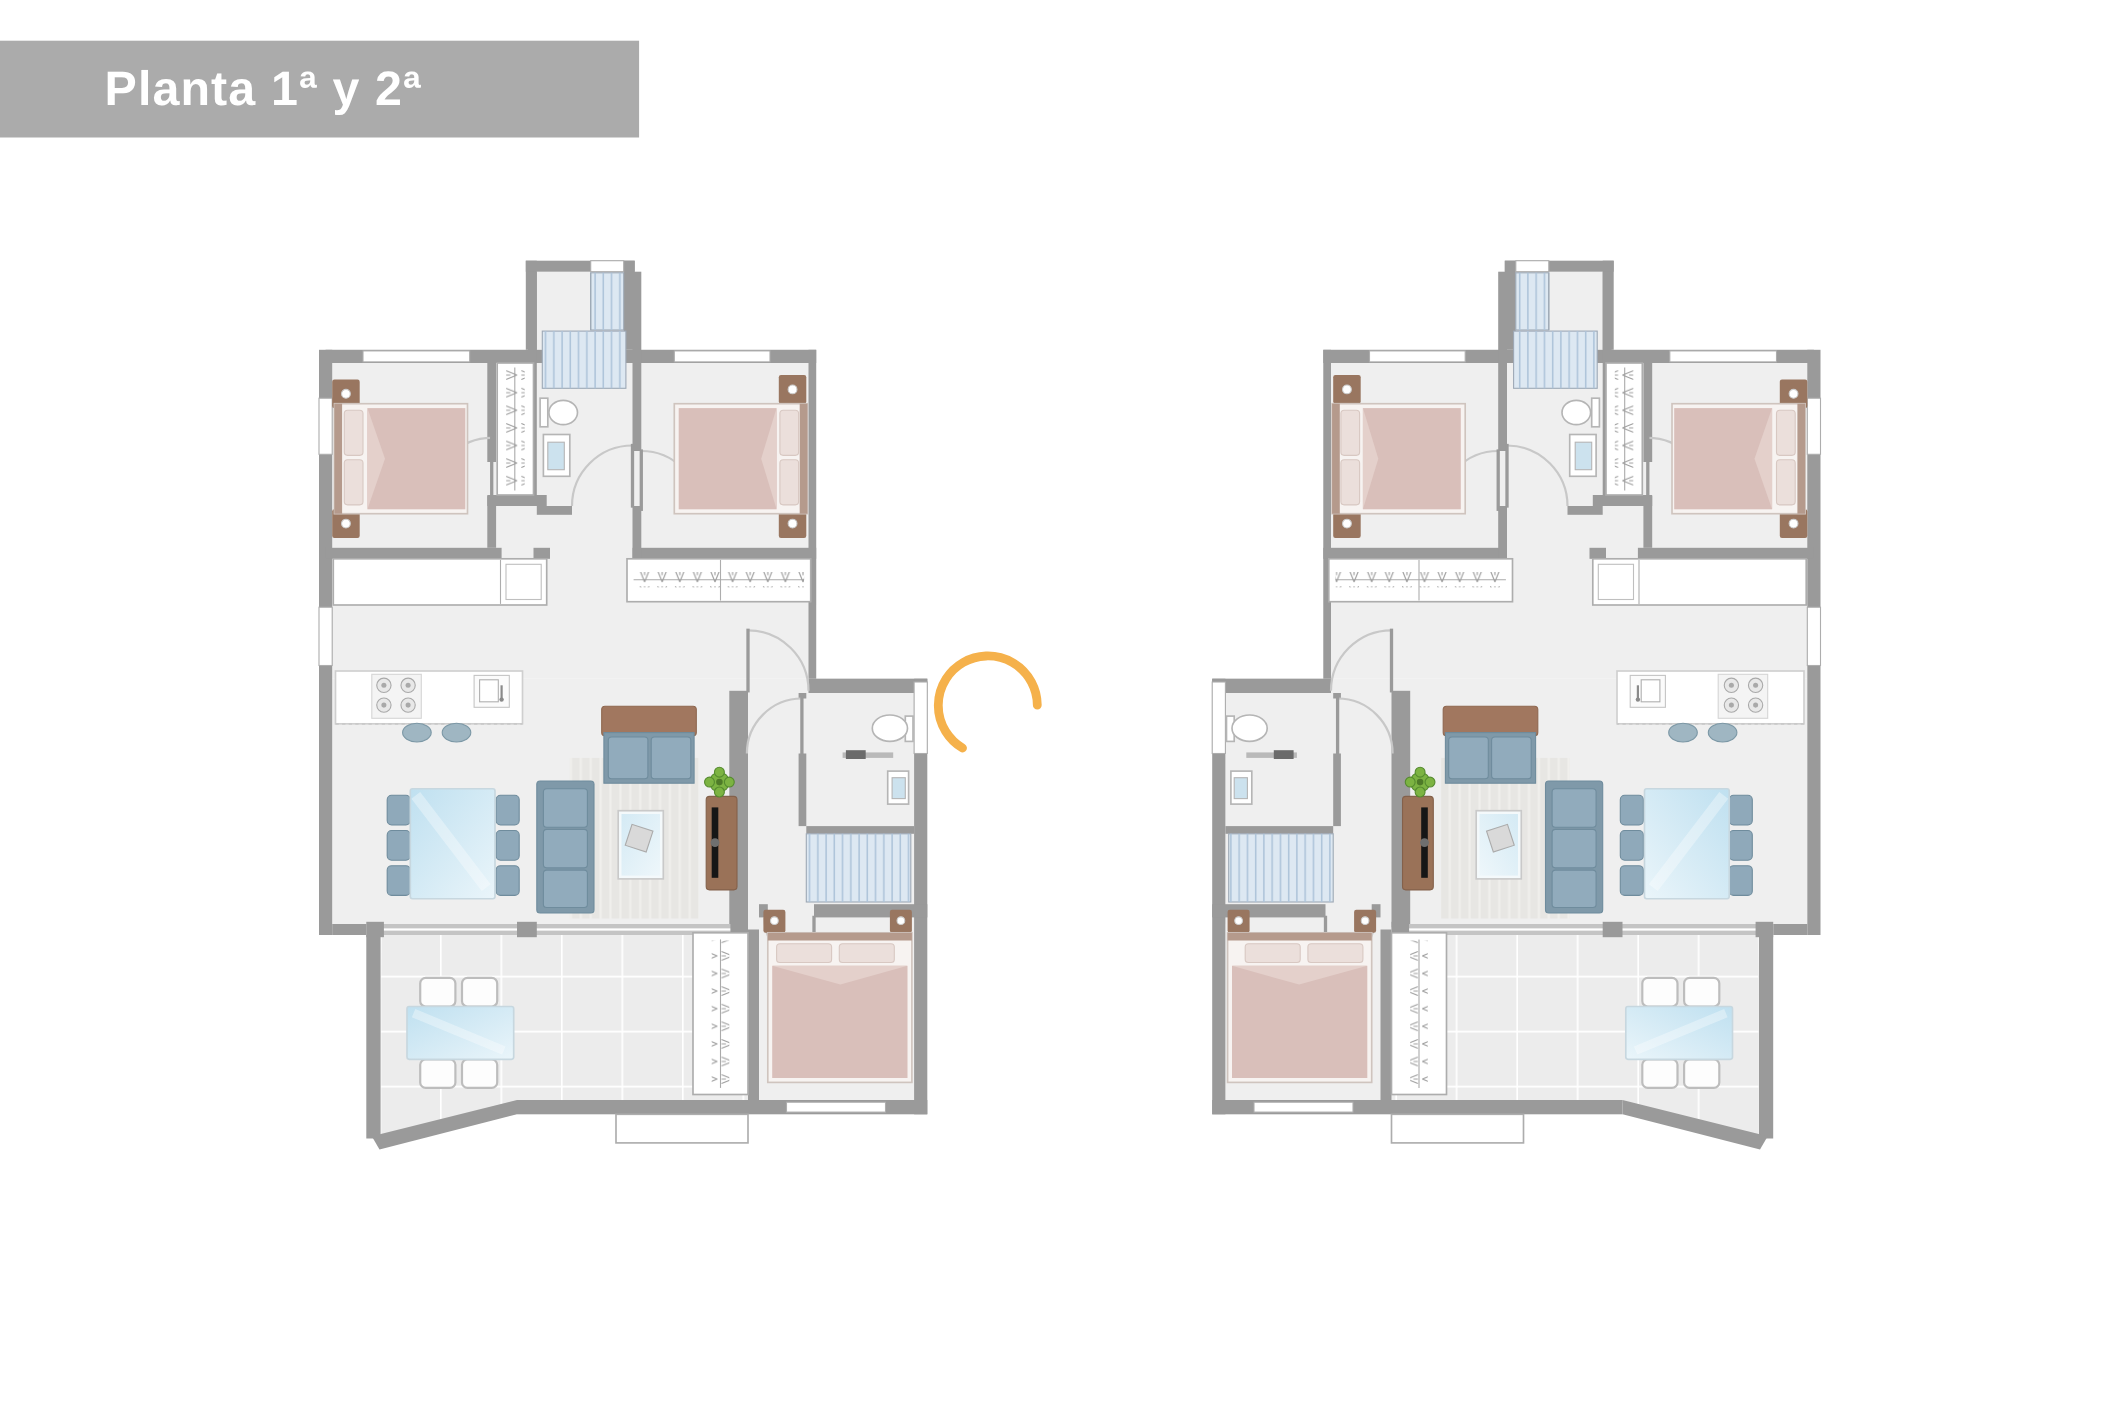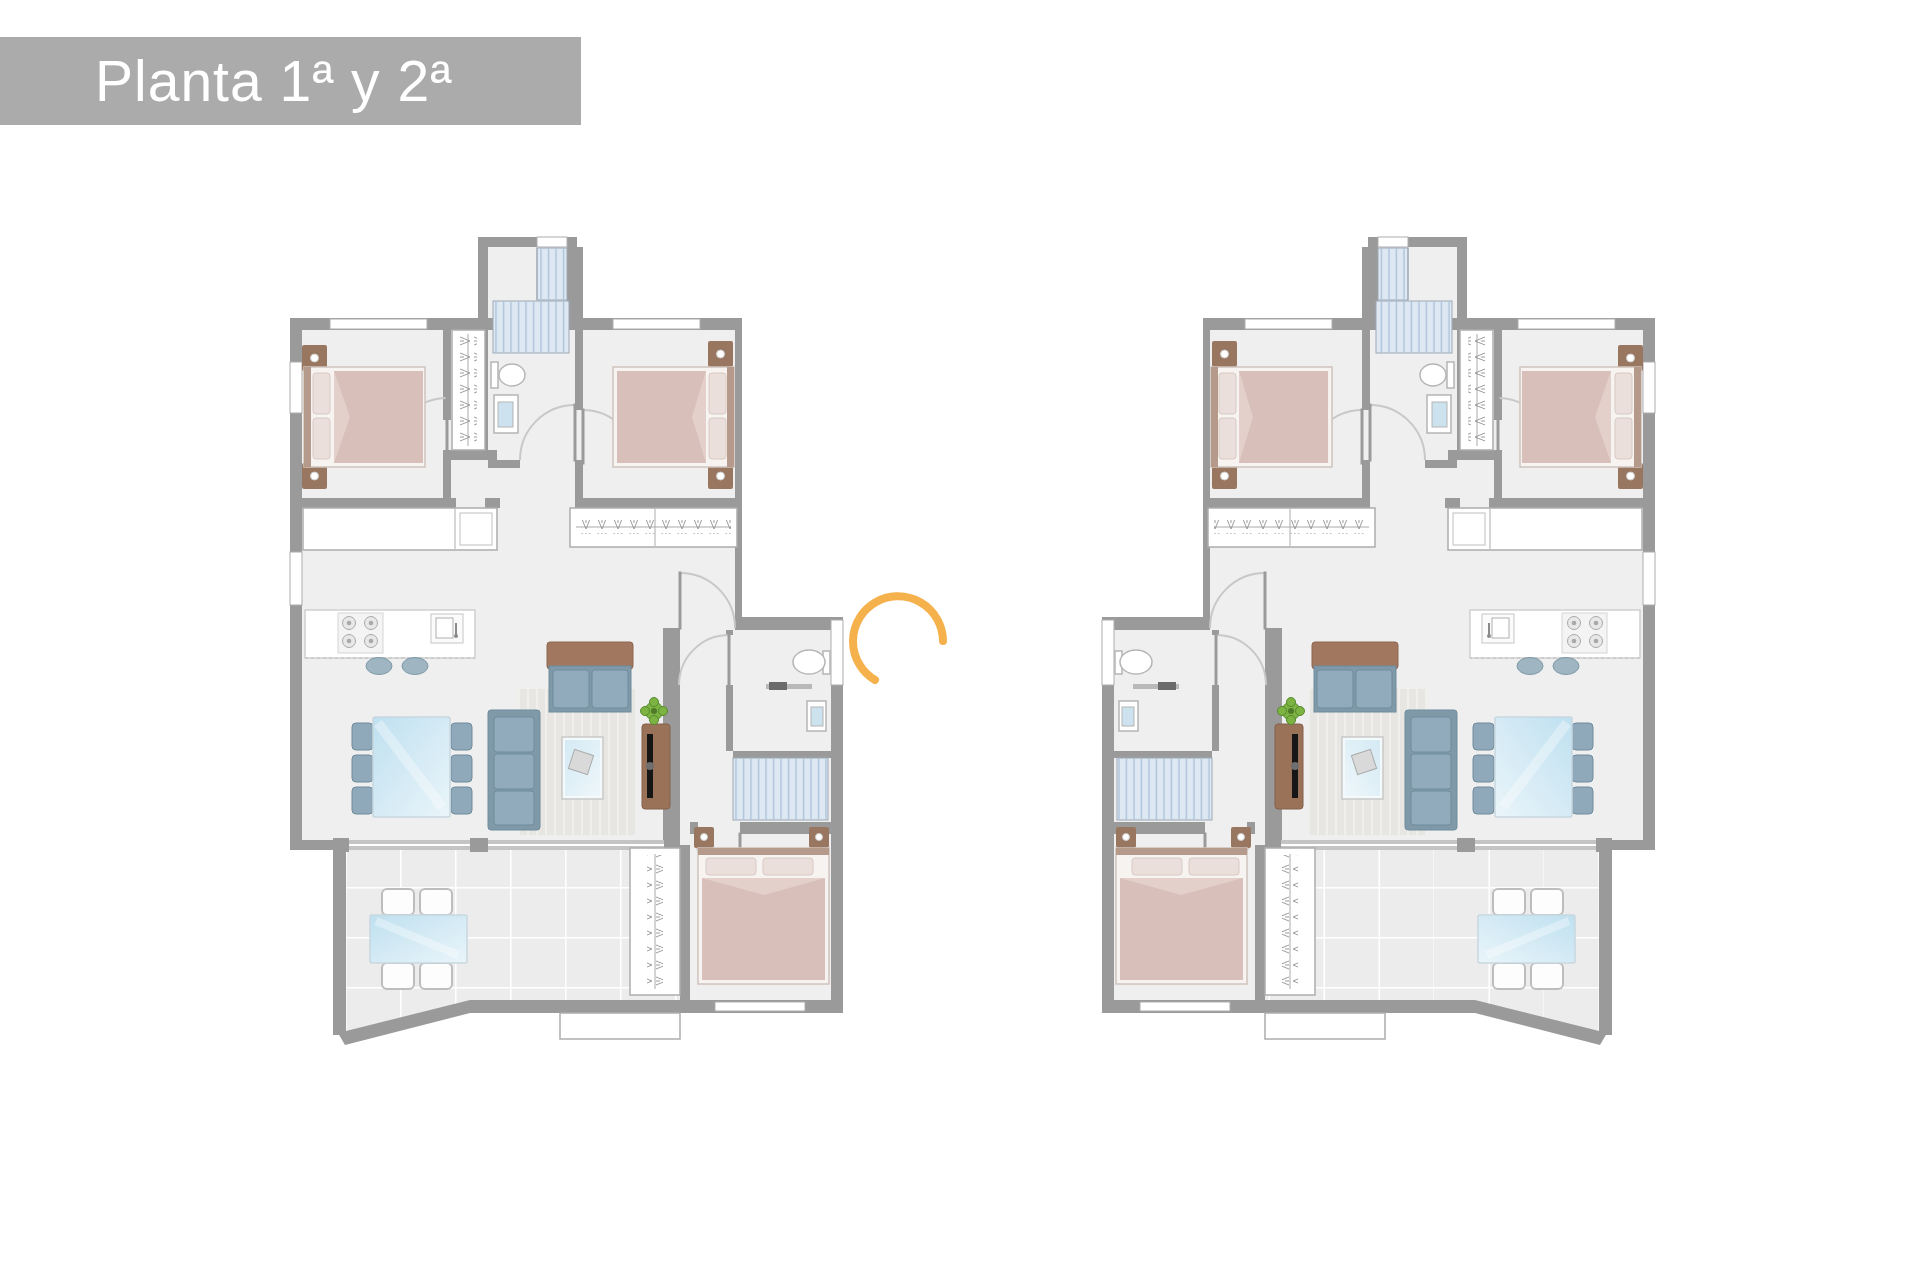--- a/index.html
+++ b/index.html
@@ -1,20 +1,20 @@
 <!DOCTYPE html>
 <html style="--c-banner_bg: #ABABAB; --c-banner_text: #FFFFFF; --c-wall: #9A9A9A; --c-floor: #EFEFEF; --c-terrace: #ECECEC; --c-outline: #ADADAD; --c-door_arc: #C8C8C8; --c-door_leaf: #9A9A9A; --c-stairs_bg: #DDE8F2; --c-stairs_line: #ADC3D9; --c-bed_body: #D9BFBA; --c-bed_pillow: #EBDFDB; --c-bed_frame: #F7F3F1; --c-nightstand: #997660; --c-sofa: #91ABBC; --c-sofa_base: #7F99A9; --c-sofa_dark: #6F8C9D; --c-cushion_brown: #A1775F; --c-chair: #8FA9BA; --c-glass_deep: #BFE0F0; --c-glass_light: #EAF5FA; --c-tv_cab: #9A7258; --c-tv: #161616; --c-plant: #7CB342; --c-plant_dark: #558B2F; --c-rug: #E7E6E3; --c-rug_line: #F0EFEC; --c-sink_blue: #CCE2EE; --c-fixture_line: #B5B5B5; --c-spinner: #F5B14B;"><head>
 <meta charset="utf-8">
 <style>
   html,body{margin:0;padding:0;background:#fff;}
   .page{position:relative;width:1920px;height:1280px;background:#fff;overflow:hidden;
         font-family:"Liberation Sans", sans-serif;}
   .banner{position:absolute;left:0;top:37px;width:581px;height:88px;
           background:var(--c-banner_bg,#ABABAB);display:flex;align-items:center;}
-  .banner span{color:var(--c-banner_text,#fff);font-size:57px;font-weight:400;
+  .banner span{color:var(--c-banner_text,#fff);font-size:44px;font-weight:700;
                padding-left:95px;letter-spacing:1px;}
   svg{position:absolute;left:0;top:0;}
   
   .w{fill:var(--c-wall,#9A9A9A);}
   .flr{fill:var(--c-floor,#EFEFEF);}
   .ter{fill:var(--c-terrace,#ECECEC);}
   .win{fill:#FFFFFF;stroke:var(--c-outline,#ADADAD);stroke-width:1;}
   .cl{fill:#FFFFFF;stroke:var(--c-outline,#ADADAD);stroke-width:1.5;}
   .arc{fill:none;stroke:var(--c-door_arc,#C8C8C8);stroke-width:2;}
   .leaf{stroke:var(--c-door_leaf,#9A9A9A);stroke-width:3;stroke-linecap:square;}

